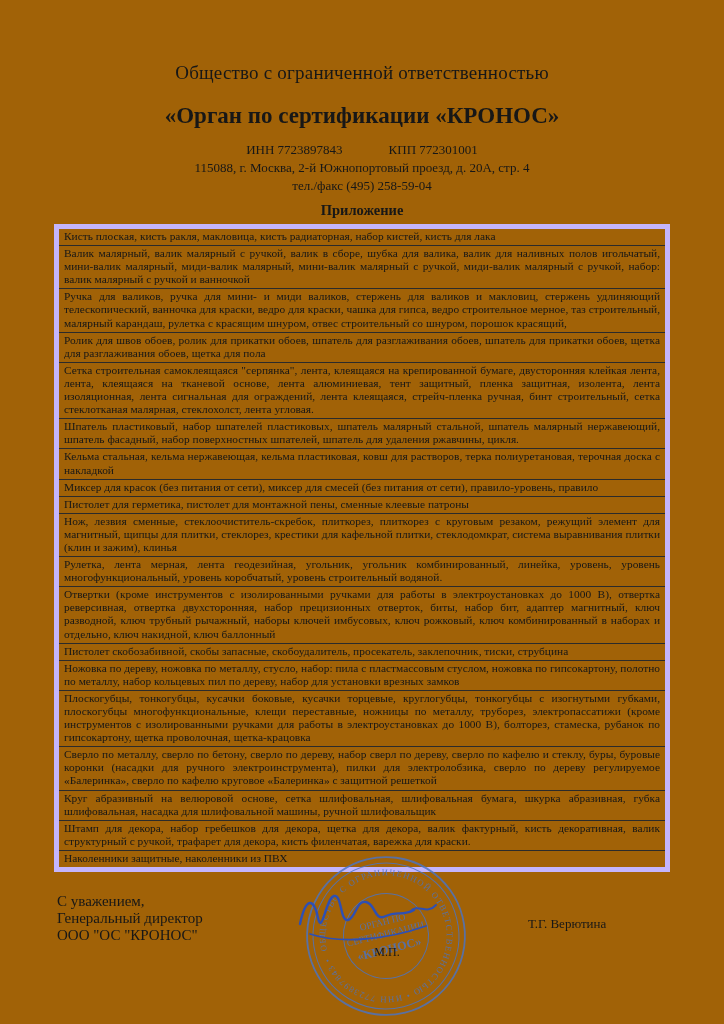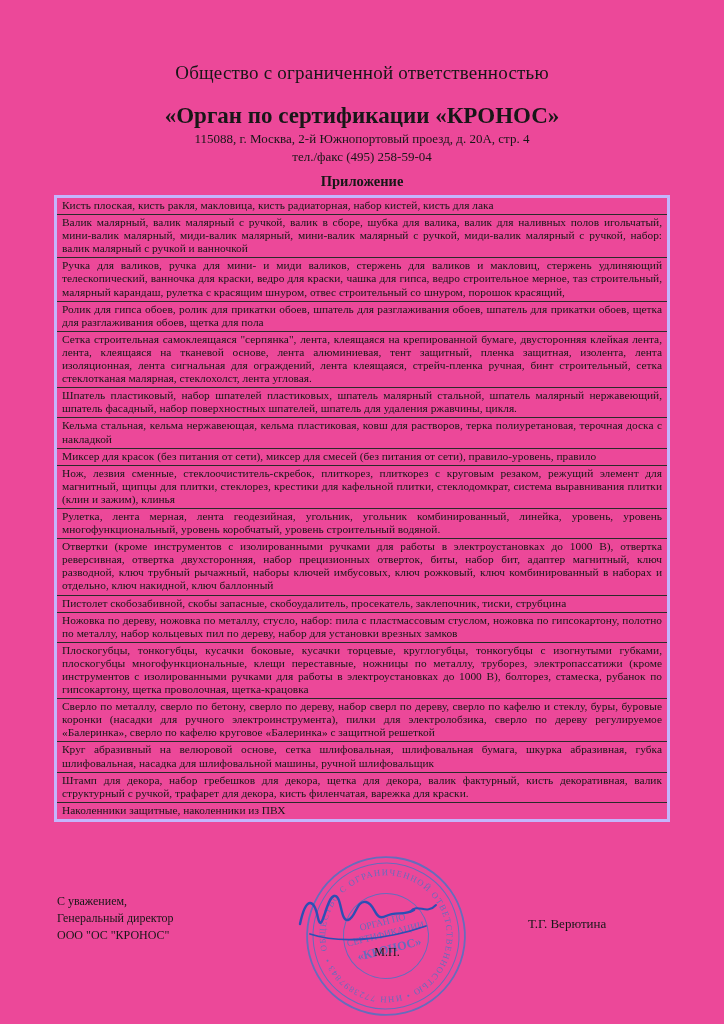--- a/index.html
+++ b/index.html
@@ -1,69 +1,74 @@
 <!DOCTYPE html>
 <html><head>
 <meta charset="utf-8">
 <style>
   * { box-sizing: border-box; }
   html,body { margin:0; padding:0; }
   body { background:#ececec; }
   .page {
     position:relative; width:724px; height:1024px; margin:0 auto;
-    background:#ec4899; color:#171717; overflow:hidden;
+    background:#a16207; color:#171717; overflow:hidden;
     font-family:"Liberation Serif", serif;
   }
   .header { padding-top:62px; text-align:center; }
   .org-type { font-size:19px; letter-spacing:.2px; }
   .org-name { font-size:23px; font-weight:bold; margin-top:19px; }
   .reg-line { margin-top:13px; font-size:13px; display:flex; justify-content:center; gap:46px; }
   .addr { font-size:13px; margin-top:2px; }
   .appendix { font-size:14.5px; font-weight:bold; margin-top:8px; }
   .items-table {
-    width:616px; margin:5px auto 0; border:3px solid #c4b5fd;
+    width:616px; margin:5px auto 0; border:5px solid #c4b5fd;
   }
   .trow {
     font-size:11.4px; line-height:13.1px; padding:1px 5px 2px;
     border-bottom:1px solid #2b2b2b; text-align:justify;
   }
   .trow:last-child { border-bottom:none; }
-  .sig-block { position:absolute; left:57px; top:893px; font-size:12px; line-height:17px; }
+  .sig-block { position:absolute; left:57px; top:893px; font-size:15px; line-height:17px; }
   .sig-block div { white-space:nowrap; }
   .signer-name { position:absolute; left:528px; top:916px; font-size:13px; }
   .mp-label { position:absolute; left:302px; top:945px; width:170px; text-align:center; font-size:12px; }
   .stamp {
     position:absolute; left:300px; top:850px; width:172px; height:172px;
     transform:rotate(-14deg); opacity:.82;
   }
   .stamp text { font-family:"Liberation Serif", serif; }
   .signature { position:absolute; left:292px; top:886px; }
 </style>
 </head>
 <body>
 
 <div class="page">
 
   <div class="header">
     <div class="org-type">Общество с ограниченной ответственностью</div>
     <div class="org-name">«Орган по сертификации «КРОНОС»</div>
+    <div class="reg-line">
+      <span>ИНН 7723897843</span>
+      <span>КПП 772301001</span>
+    </div>
     <div class="addr">115088, г. Москва, 2-й Южнопортовый проезд, д. 20А, стр. 4</div>
     <div class="addr">тел./факс (495) 258-59-04</div>
     <div class="appendix">Приложение</div>
   </div>
 
   <div class="items-table">
     <div class="trow">Кисть плоская, кисть ракля, макловица, кисть радиаторная, набор кистей, кисть для лака</div>
     <div class="trow">Валик малярный, валик малярный с ручкой, валик в сборе, шубка для валика, валик для наливных полов игольчатый, мини-валик малярный, миди-валик малярный, мини-валик малярный с ручкой, миди-валик малярный с ручкой, набор: валик малярный с ручкой и ванночкой</div>
     <div class="trow">Ручка для валиков, ручка для мини- и миди валиков, стержень для валиков и макловиц, стержень удлиняющий телескопический, ванночка для краски, ведро для краски, чашка для гипса, ведро строительное мерное, таз строительный, малярный карандаш, рулетка с красящим шнуром, отвес строительный со шнуром, порошок красящий,</div>
-    <div class="trow">Ролик для гипса обоев, ролик для прикатки обоев, шпатель для разглаживания обоев, шпатель для прикатки обоев, щетка для разглаживания обоев, щетка для пола</div>
+    <div class="trow">Ролик для швов обоев, ролик для прикатки обоев, шпатель для разглаживания обоев, шпатель для прикатки обоев, щетка для разглаживания обоев, щетка для пола</div>
     <div class="trow">Сетка строительная самоклеящаяся "серпянка", лента, клеящаяся на крепированной бумаге, двусторонняя клейкая лента, лента, клеящаяся на тканевой основе, лента алюминиевая, тент защитный, пленка защитная, изолента, лента изоляционная, лента сигнальная для ограждений, лента клеящаяся, стрейч-пленка ручная, бинт строительный, сетка стеклотканая малярная, стеклохолст, лента угловая.</div>
     <div class="trow">Шпатель пластиковый, набор шпателей пластиковых, шпатель малярный стальной, шпатель малярный нержавеющий, шпатель фасадный, набор поверхностных шпателей, шпатель для удаления ржавчины, цикля.</div>
     <div class="trow">Кельма стальная, кельма нержавеющая, кельма пластиковая, ковш для растворов, терка полиуретановая, терочная доска с накладкой</div>
     <div class="trow">Миксер для красок (без питания от сети), миксер для смесей (без питания от сети), правило-уровень, правило</div>
+    <div class="trow">Пистолет для герметика, пистолет для монтажной пены, сменные клеевые патроны</div>
     <div class="trow">Нож, лезвия сменные, стеклоочиститель-скребок, плиткорез, плиткорез с круговым резаком, режущий элемент для магнитный, щипцы для плитки, стеклорез, крестики для кафельной плитки, стеклодомкрат, система выравнивания плитки (клин и зажим), клинья</div>
     <div class="trow">Рулетка, лента мерная, лента геодезийная, угольник, угольник комбинированный, линейка, уровень, уровень многофункциональный, уровень коробчатый, уровень строительный водяной.</div>
     <div class="trow">Отвертки (кроме инструментов с изолированными ручками для работы в электроустановках до 1000 В), отвертка реверсивная, отвертка двухсторонняя, набор прецизионных отверток, биты, набор бит, адаптер магнитный, ключ разводной, ключ трубный рычажный, наборы ключей имбусовых, ключ рожковый, ключ комбинированный в наборах и отдельно, ключ накидной, ключ баллонный</div>
     <div class="trow">Пистолет скобозабивной, скобы запасные, скобоудалитель, просекатель, заклепочник, тиски, струбцина</div>
     <div class="trow">Ножовка по дереву, ножовка по металлу, стусло, набор: пила с пластмассовым стуслом, ножовка по гипсокартону, полотно по металлу, набор кольцевых пил по дереву, набор для установки врезных замков</div>
     <div class="trow">Плоскогубцы, тонкогубцы, кусачки боковые, кусачки торцевые, круглогубцы, тонкогубцы с изогнутыми губками, плоскогубцы многофункциональные, клещи переставные, ножницы по металлу, труборез, электропассатижи (кроме инструментов с изолированными ручками для работы в электроустановках до 1000 В), болторез, стамеска, рубанок по гипсокартону, щетка проволочная, щетка-крацовка</div>
     <div class="trow">Сверло по металлу, сверло по бетону, сверло по дереву, набор сверл по дереву, сверло по кафелю и стеклу, буры, буровые коронки (насадки для ручного электроинструмента), пилки для электролобзика, сверло по дереву регулируемое «Балеринка», сверло по кафелю круговое «Балеринка» с защитной решеткой</div>
     <div class="trow">Круг абразивный на велюровой основе, сетка шлифовальная, шлифовальная бумага, шкурка абразивная, губка шлифовальная, насадка для шлифовальной машины, ручной шлифовальщик</div>
     <div class="trow">Штамп для декора, набор гребешков для декора, щетка для декора, валик фактурный, кисть декоративная, валик структурный с ручкой, трафарет для декора, кисть филенчатая, варежка для краски.</div>
     <div class="trow">Наколенники защитные, наколенники из ПВХ</div>

